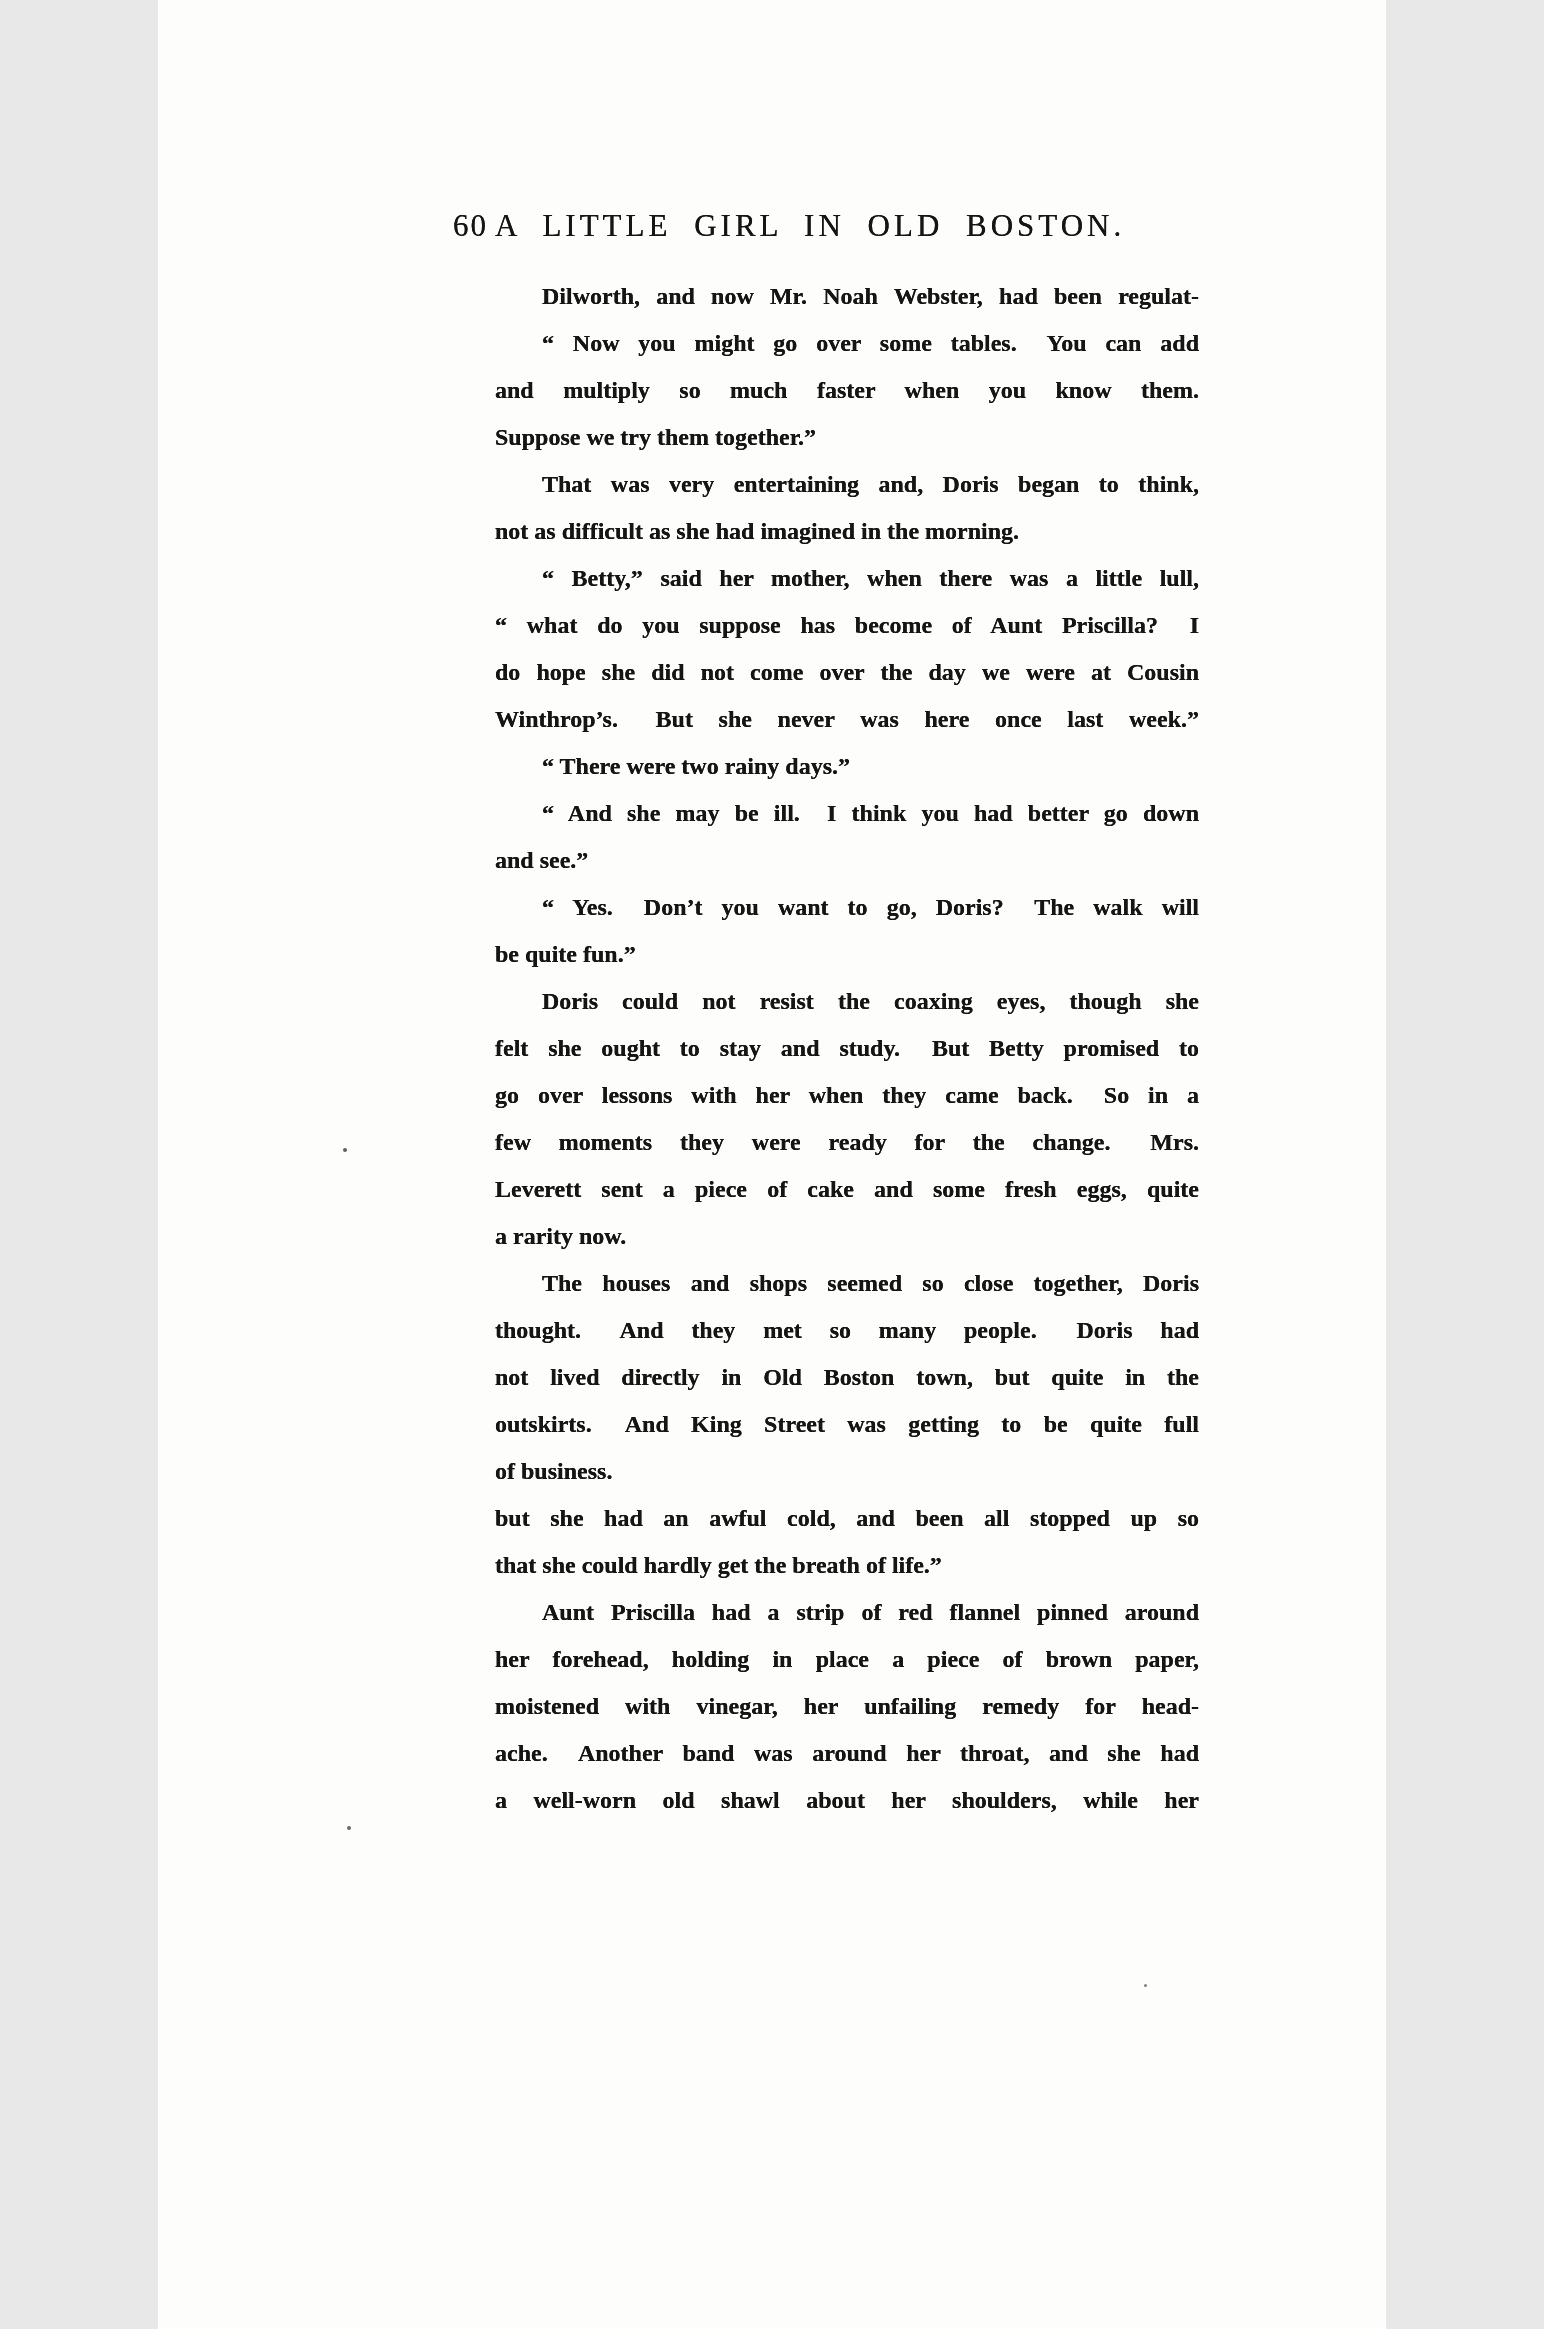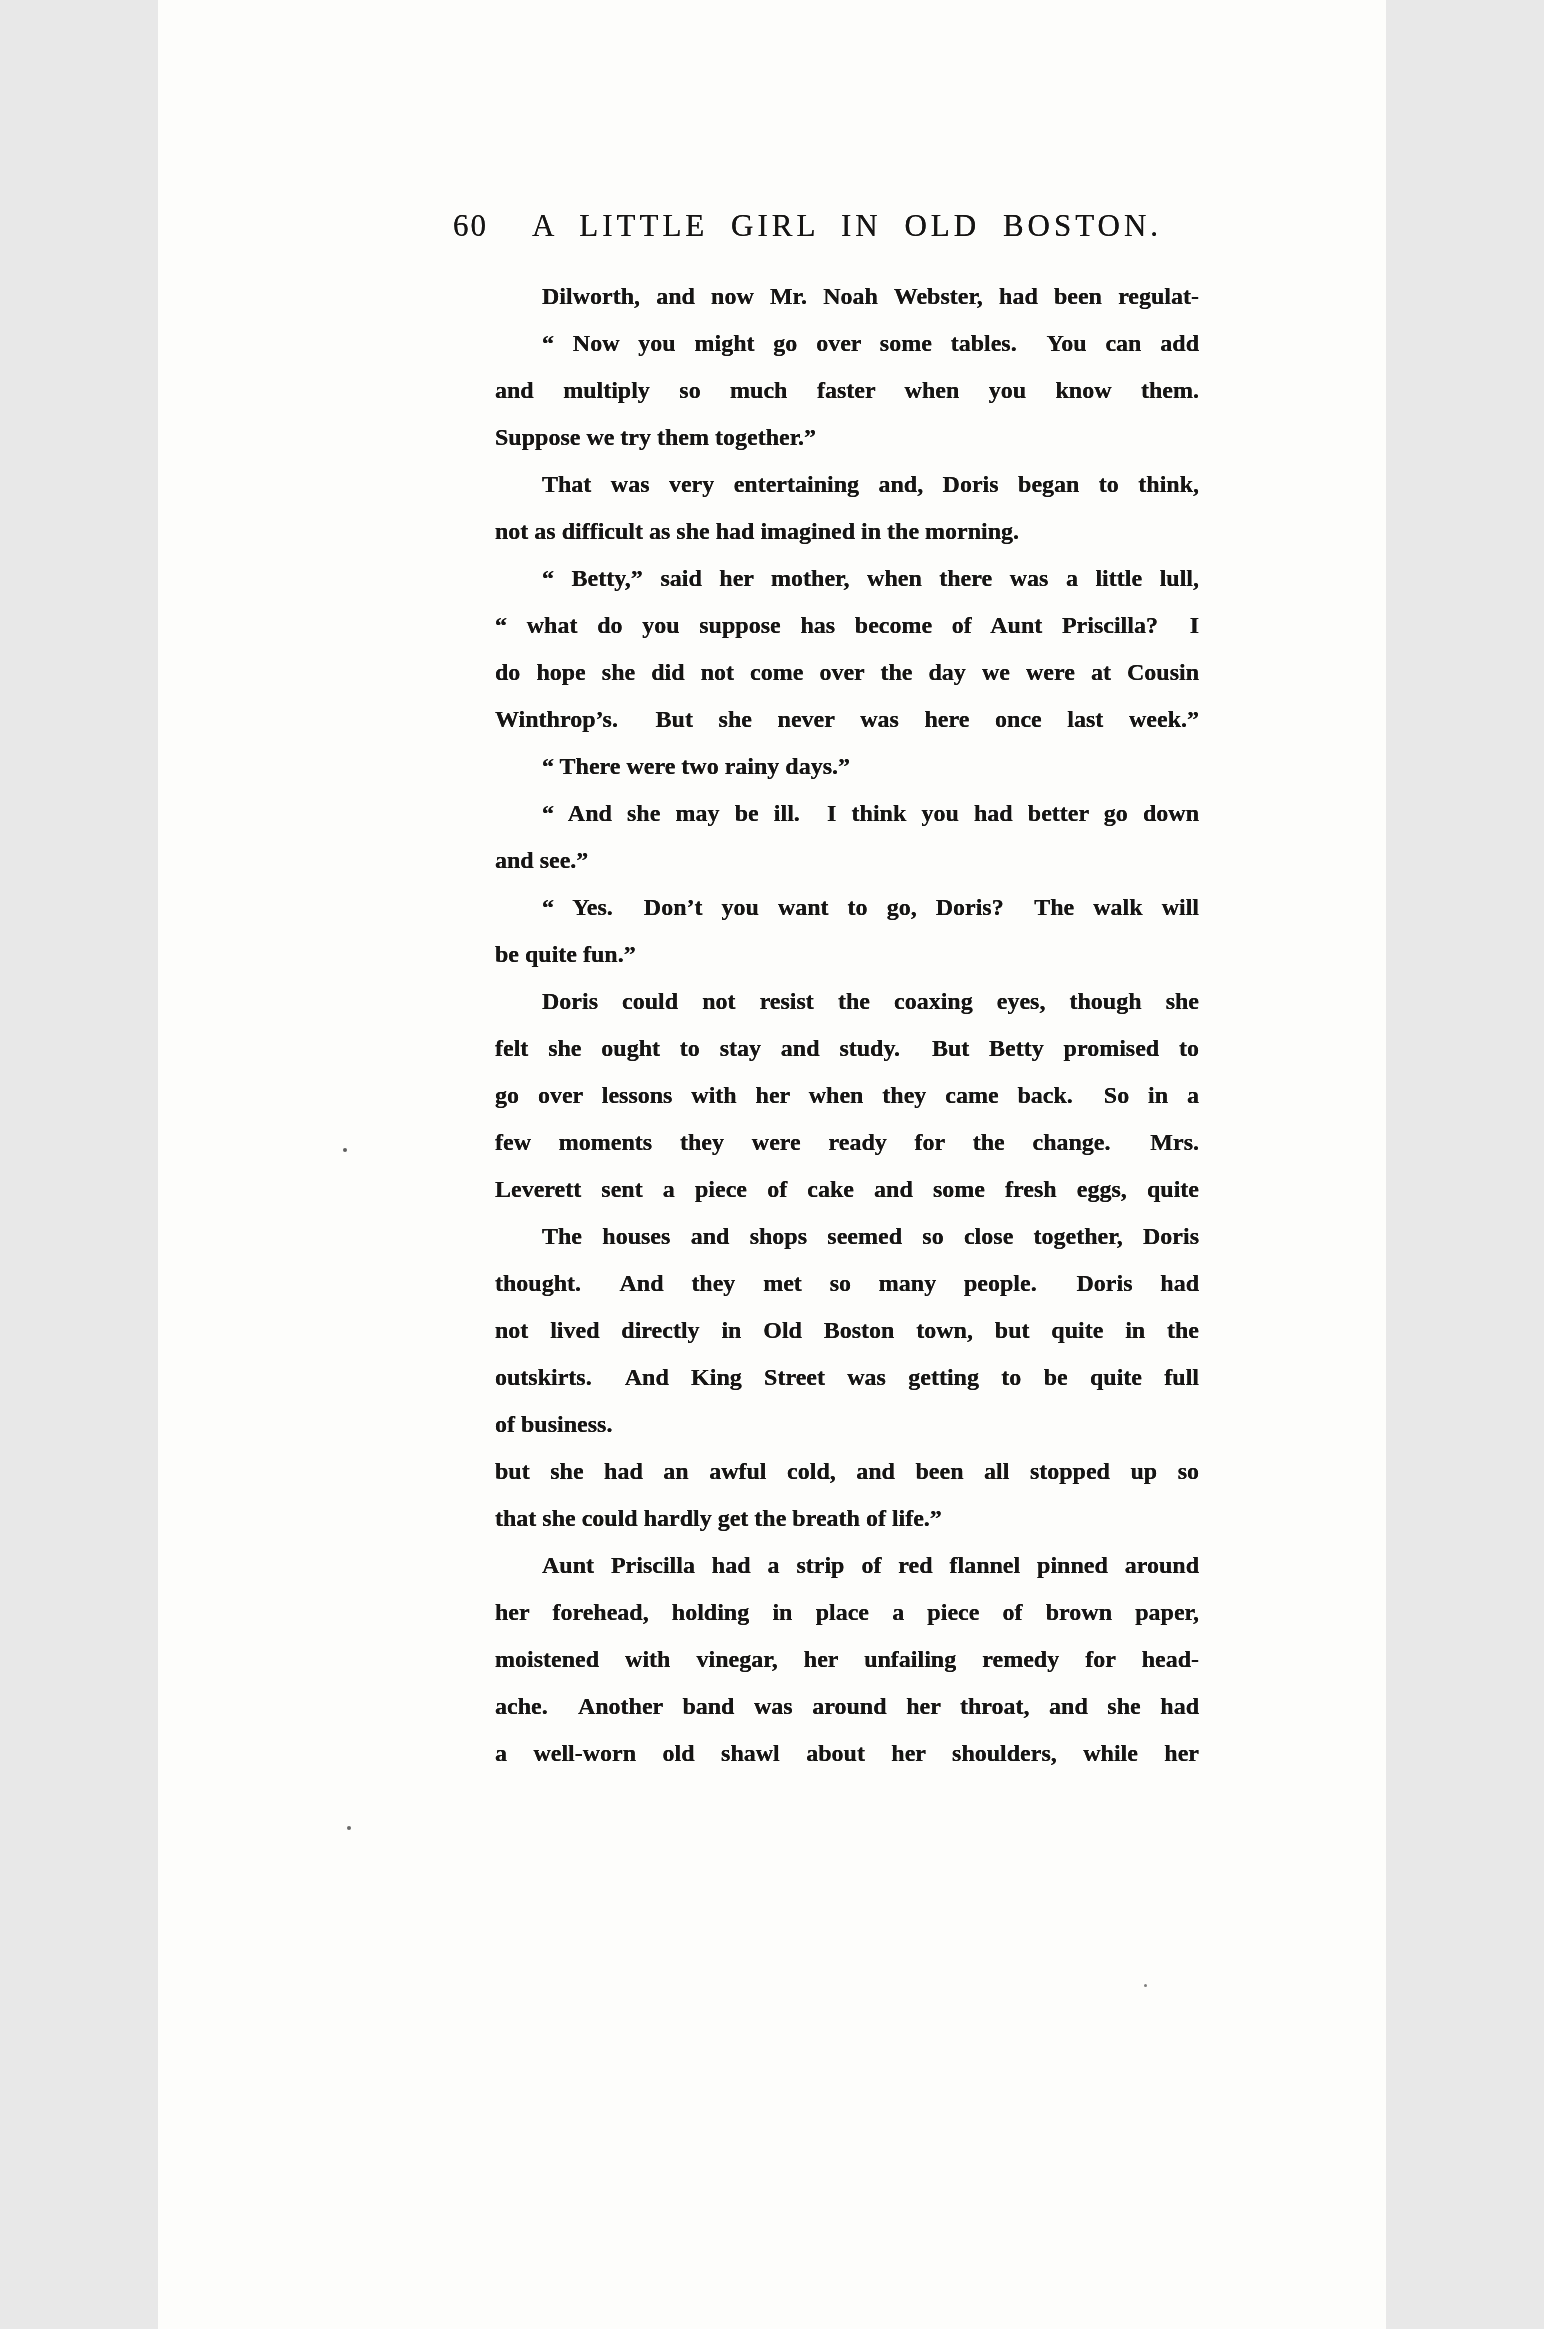--- a/index.html
+++ b/index.html
@@ -25,21 +25,20 @@
     font-size: 31px;
     line-height: 42px;
   }
   .page-number {
     position: absolute;
     left: -42px;
     top: 0;
     letter-spacing: 2px;
   }
   .header-title {
-    text-align: center;
     letter-spacing: 4px;
     word-spacing: 11px;
     white-space: nowrap;
   }
   .page-body {
     font-size: 24px;
     font-weight: bold;
   }
   .line {
     line-height: 47px;
@@ -82,20 +81,21 @@
       <div class="line indent endline">“ There were two rainy days.”</div>
       <div class="line indent">“ And she may be ill.  I think you had better go down</div>
       <div class="line endline">and see.”</div>
       <div class="line indent">“ Yes.  Don’t you want to go, Doris?  The walk will</div>
       <div class="line endline">be quite fun.”</div>
       <div class="line indent">Doris could not resist the coaxing eyes, though she</div>
       <div class="line">felt she ought to stay and study.  But Betty promised to</div>
       <div class="line">go over lessons with her when they came back.  So in a</div>
       <div class="line">few moments they were ready for the change.  Mrs.</div>
       <div class="line">Leverett sent a piece of cake and some fresh eggs, quite</div>
+      <div class="line endline">a rarity now.</div>
       <div class="line indent">The houses and shops seemed so close together, Doris</div>
       <div class="line">thought.  And they met so many people.  Doris had</div>
       <div class="line">not lived directly in Old Boston town, but quite in the</div>
       <div class="line">outskirts.  And King Street was getting to be quite full</div>
       <div class="line endline">of business.</div>
       <div class="line">but she had an awful cold, and been all stopped up so</div>
       <div class="line endline">that she could hardly get the breath of life.”</div>
       <div class="line indent">Aunt Priscilla had a strip of red flannel pinned around</div>
       <div class="line">her forehead, holding in place a piece of brown paper,</div>
       <div class="line">moistened with vinegar, her unfailing remedy for head-</div>

